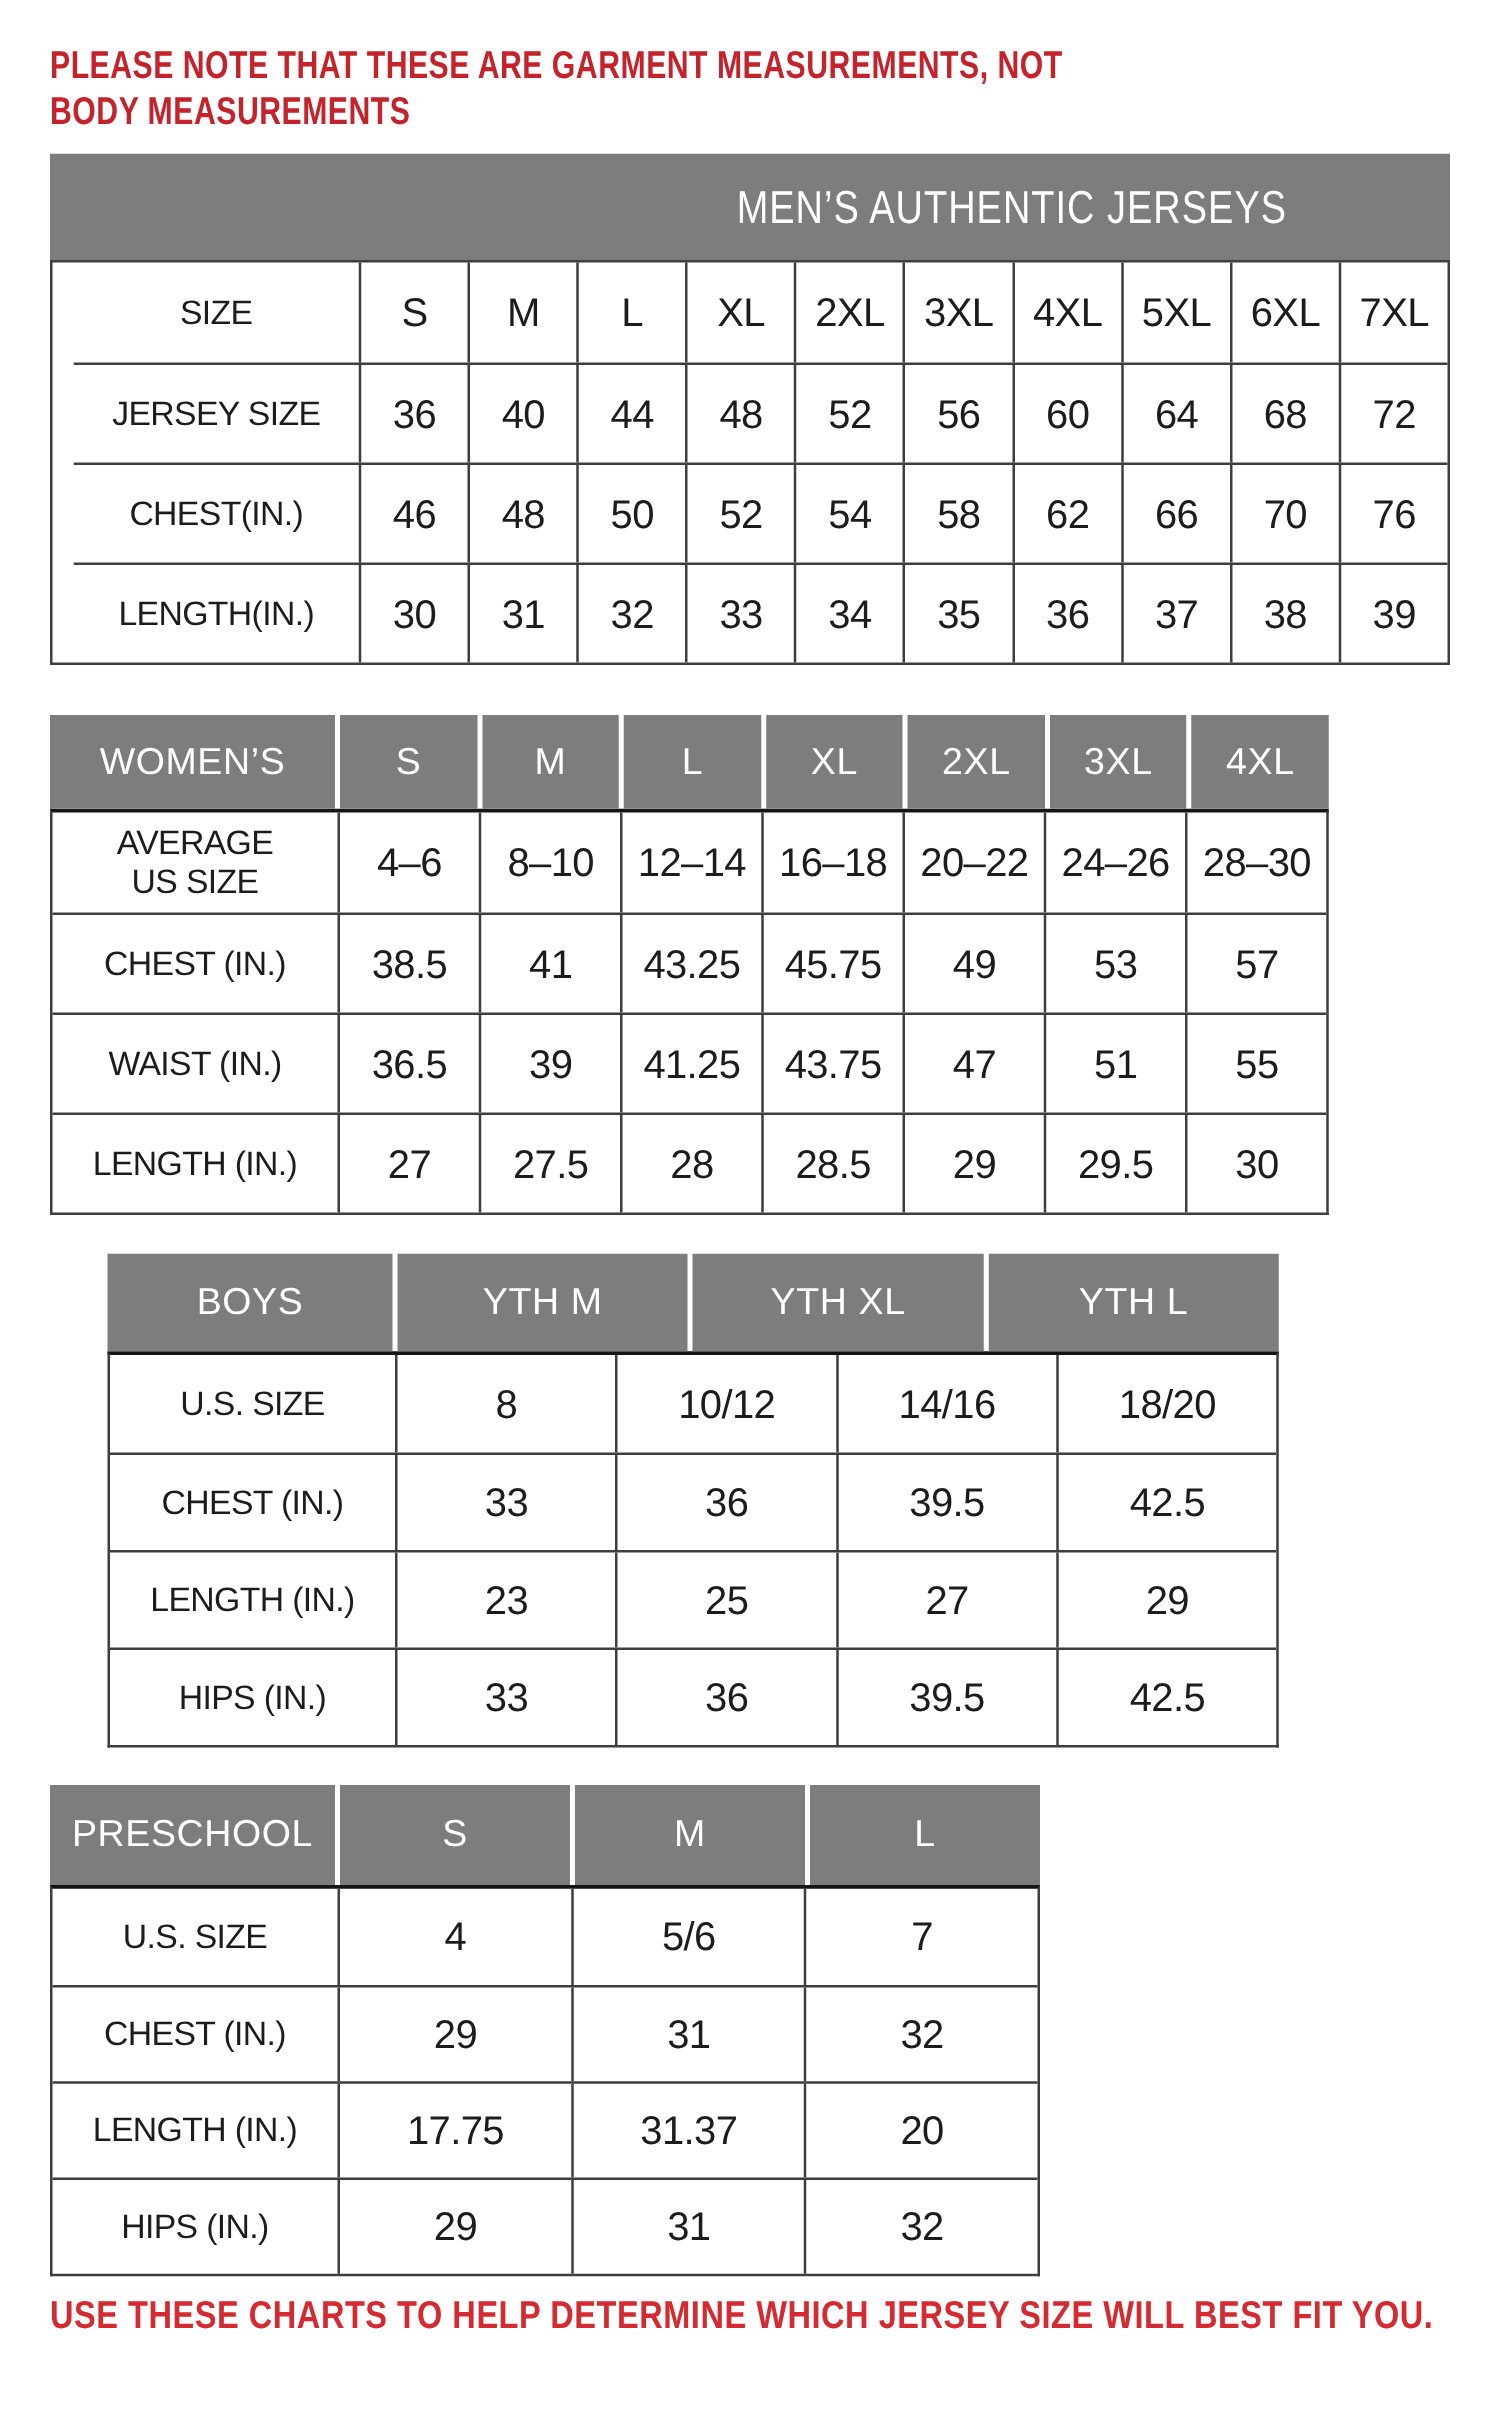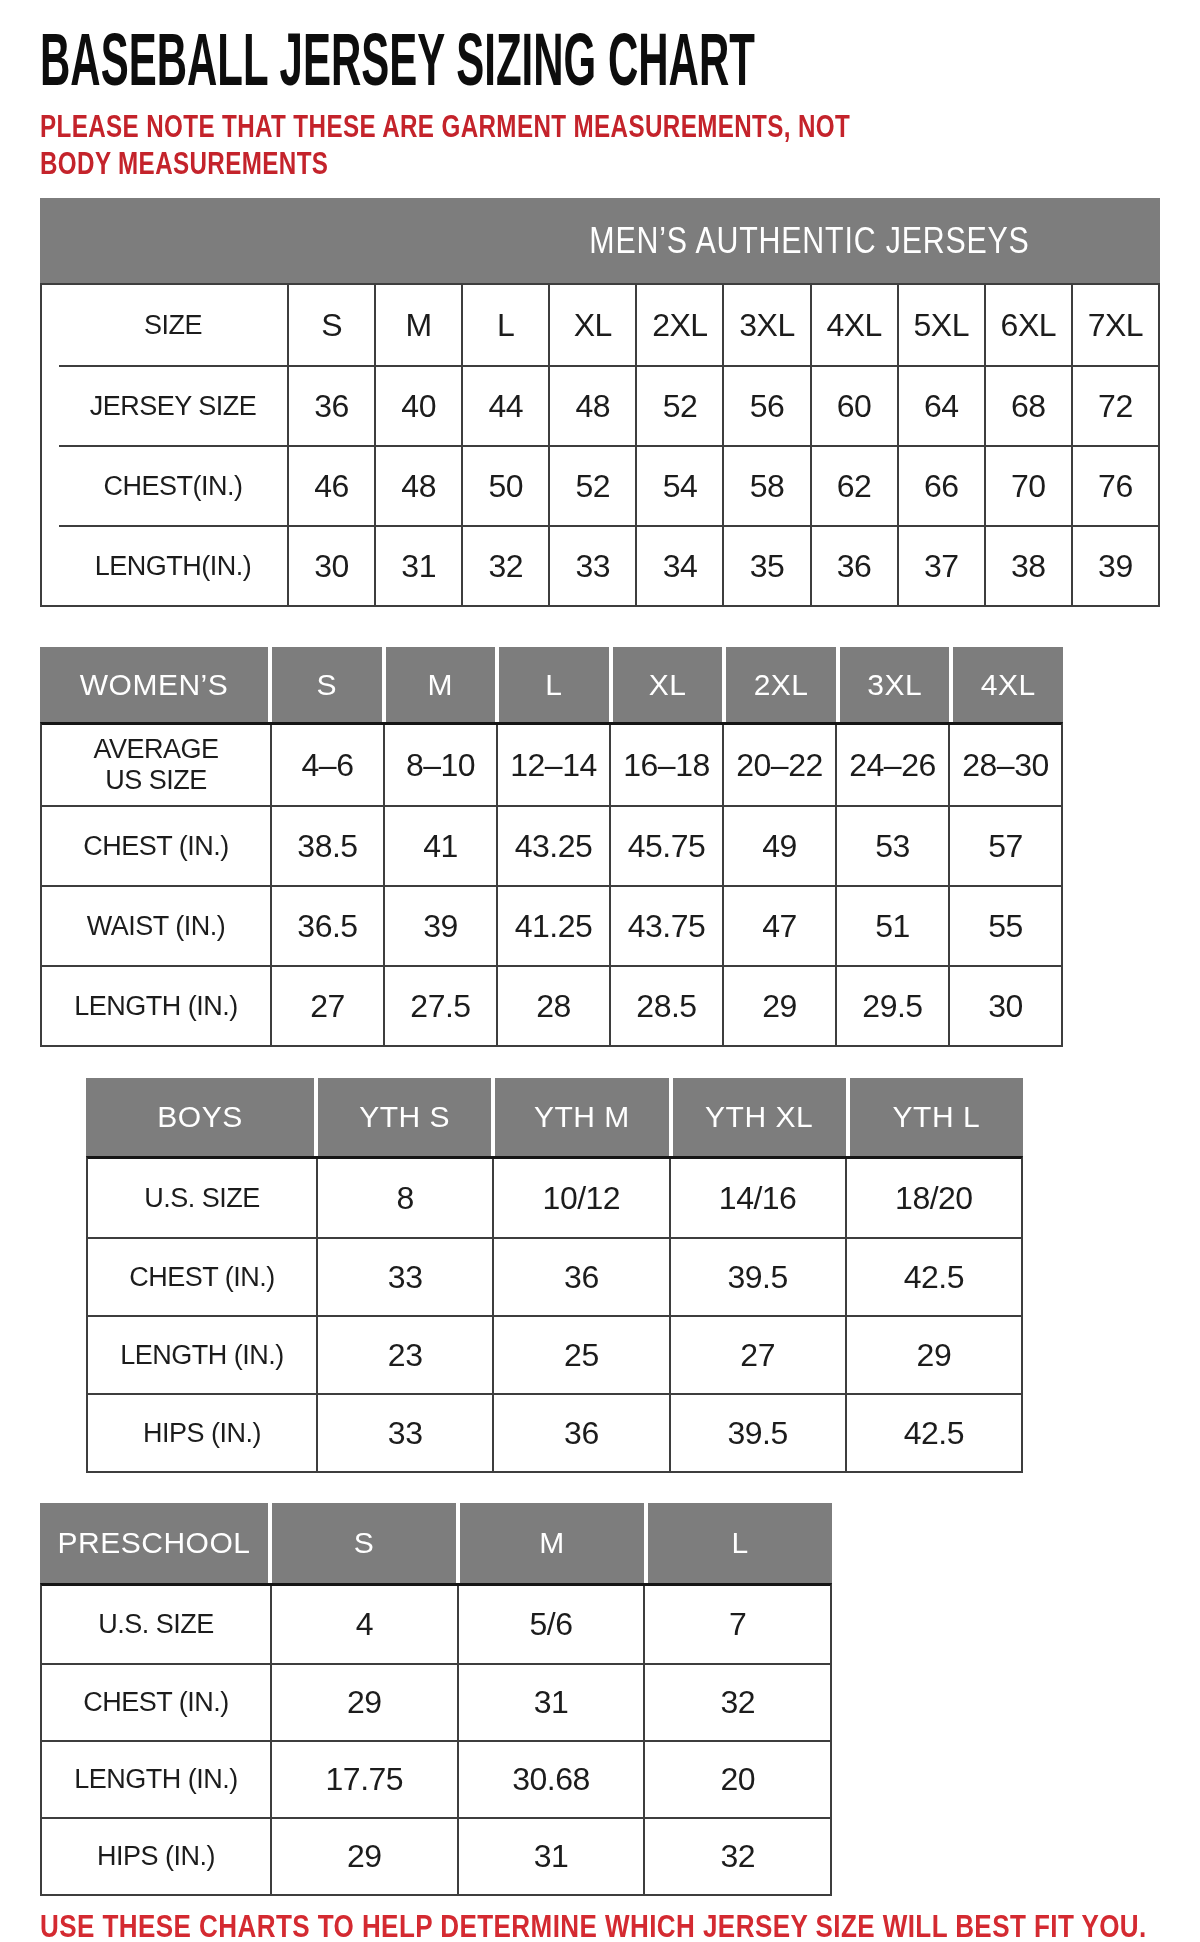--- a/index.html
+++ b/index.html
@@ -74,21 +74,20 @@
     font-size:31px; font-weight:bold;
     color:var(--footer-red,#d42a31);
     transform:scaleX(0.84); transform-origin:left top;
     letter-spacing:0.5px;
   }
 </style>
 </head>
 <body>
 
 <div class="page">
-  <h1 class="title"><span class="title-inner">BASEBALL JERSEY SIZING CHART</span></h1>
   <p class="note">PLEASE NOTE THAT THESE ARE GARMENT MEASUREMENTS, NOT BODY MEASUREMENTS</p>
   <div id="tables">
       <div class="tbl tbl-mens">
         <div class="banner">
           <span class="banner-text">MEN’S AUTHENTIC JERSEYS</span>
         </div>
         <div class="tbody">
           <div class="row">
             <div class="cell label-cell">SIZE</div>
             <div class="cell value-cell">S</div>
@@ -196,21 +195,20 @@
             <div class="cell value-cell">28.5</div>
             <div class="cell value-cell">29</div>
             <div class="cell value-cell">29.5</div>
             <div class="cell value-cell">30</div>
           </div>
         </div>
       </div>
       <div class="tbl tbl-boys">
         <div class="hdr">
           <div class="hcell hlabel">BOYS</div>
-          <div class="hcell">YTH S</div>
           <div class="hcell">YTH M</div>
           <div class="hcell">YTH XL</div>
           <div class="hcell">YTH L</div>
         </div>
         <div class="tbody">
           <div class="row">
             <div class="cell label-cell">U.S. SIZE</div>
             <div class="cell value-cell">8</div>
             <div class="cell value-cell">10/12</div>
             <div class="cell value-cell">14/16</div>
@@ -255,21 +253,21 @@
           </div>
           <div class="row">
             <div class="cell label-cell">CHEST (IN.)</div>
             <div class="cell value-cell">29</div>
             <div class="cell value-cell">31</div>
             <div class="cell value-cell">32</div>
           </div>
           <div class="row">
             <div class="cell label-cell">LENGTH (IN.)</div>
             <div class="cell value-cell">17.75</div>
-            <div class="cell value-cell">30.68</div>
+            <div class="cell value-cell">31.37</div>
             <div class="cell value-cell">20</div>
           </div>
           <div class="row">
             <div class="cell label-cell">HIPS (IN.)</div>
             <div class="cell value-cell">29</div>
             <div class="cell value-cell">31</div>
             <div class="cell value-cell">32</div>
           </div>
         </div>
       </div>

